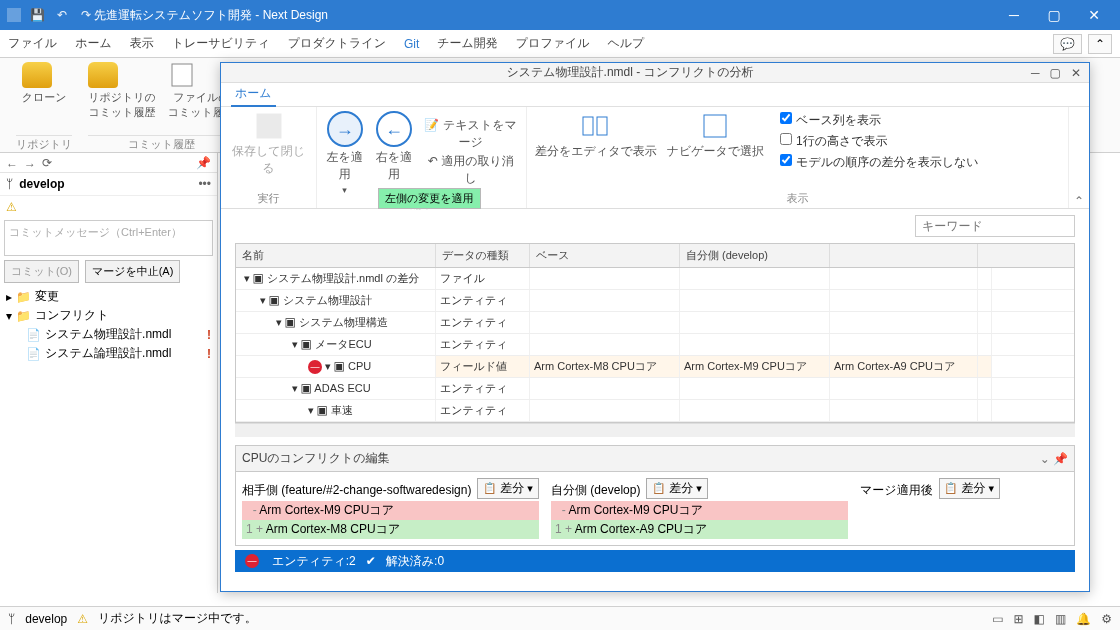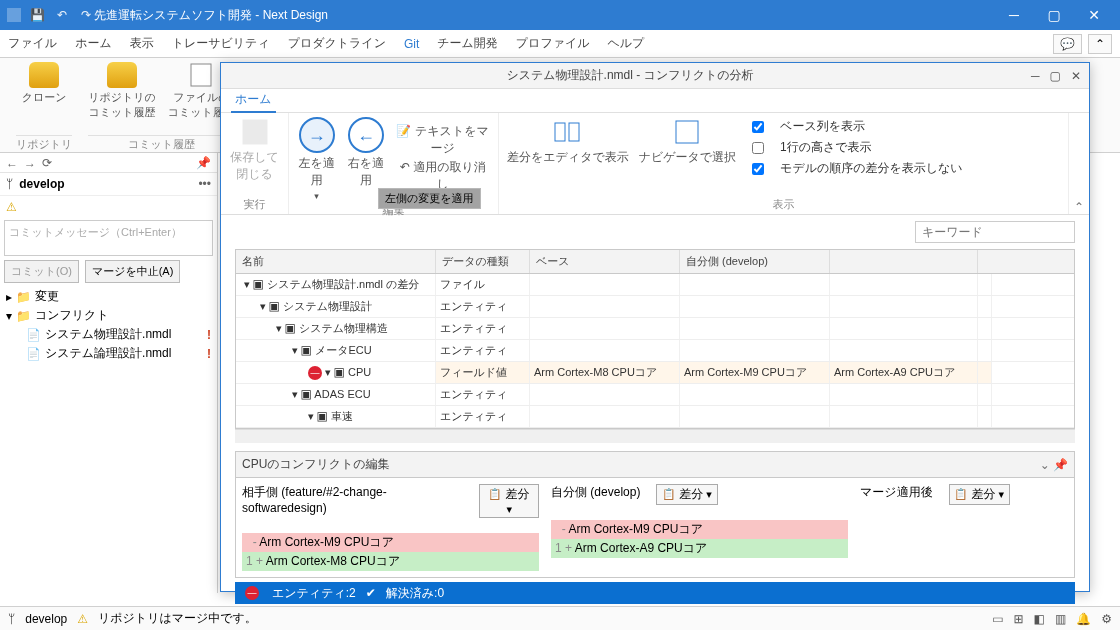--- a/index.html
+++ b/index.html
@@ -11,70 +11,70 @@
 .title-bar .win-controls{display:flex;gap:0}
 .title-bar .win-btn{width:40px;height:30px;display:flex;align-items:center;justify-content:center;font-size:14px}
 .menu-bar{height:28px;background:#fff;border-bottom:1px solid #d0d0d0;display:flex;align-items:center;padding:0 8px;gap:18px}
 .menu-item{font-size:12px;color:#444}
 .menu-item.active{color:#2e7cd1}
 .menu-right{margin-left:auto;display:flex;gap:6px;align-items:center}
 .mini-btn{border:1px solid #ccc;padding:2px 6px;background:#fafafa}
 .ribbon{height:95px;background:#fafafa;border-bottom:1px solid #d0d0d0;display:flex;align-items:flex-start;padding:4px 8px 0}
 .rg{display:flex;flex-direction:column;align-items:center;padding:0 8px;height:90px;justify-content:space-between}
 .rg .rg-row{display:flex;gap:12px}
-.rg .rg-item{display:flex;flex-direction:column;align-items:center;gap:2px}
+.rg .rg-item{display:flex;flex-direction:column;gap:2px}
 .rg .rg-label{font-size:11px;color:#555;text-align:center;margin-bottom:2px}
 .rg .rg-caption{font-size:11px;color:#888;border-top:1px solid #e0e0e0;width:100%;text-align:center;padding-top:1px}
 .db-icon{width:30px;height:26px;background:linear-gradient(#f7d048,#e0a010);border-radius:6px 6px 4px 4px;position:relative}
 .left-col{width:218px;height:440px;border-right:1px solid #d0d0d0;display:flex;flex-direction:column;background:#fff}
 .lc-toolbar{height:20px;border-bottom:1px solid #e4e4e4;display:flex;gap:6px;padding:2px 6px;align-items:center;color:#666}
 .branch-row{display:flex;align-items:center;padding:4px 6px;gap:6px;border-bottom:1px solid #eee}
 .branch-row .dots{margin-left:auto;color:#666}
 .warn-row{display:flex;gap:6px;padding:4px 6px;font-size:11px;color:#444;align-items:flex-start}
 .warn-ico{color:#d9a500}
 .commit-msg{border:1px solid #ccc;height:36px;margin:2px 4px;padding:4px;color:#aaa;font-size:11px}
 .btn-row{display:flex;gap:6px;padding:2px 4px}
 .btn{border:1px solid #bbb;background:#f2f2f2;padding:3px 6px;font-size:11px}
 .btn.disabled{color:#999}
 .tree{padding:2px 4px}
 .tree-row{display:flex;align-items:center;gap:4px;padding:1px 2px;font-size:12px}
 .tree-row .exc{margin-left:auto;color:#d04020;font-weight:bold}
 .folder{color:#d9a500}
 .conflict-win{position:absolute;left:220px;top:62px;width:870px;height:530px;background:#fff;border:1px solid #2e7cd1;box-shadow:0 2px 12px rgba(0,0,0,.25)}
-.cw-title{height:26px;background:#f4f4f4;border-bottom:1px solid #ddd;display:flex;align-items:center;padding:0 8px}
+.cw-title{height:20px;background:#f4f4f4;border-bottom:1px solid #ddd;display:flex;align-items:center;padding:0 8px}
 .cw-title .t{flex:1;text-align:center;color:#444}
 .cw-title .wc{display:flex;gap:10px;color:#555}
 .cw-tab{height:24px;display:flex;align-items:center;padding:0 10px;border-bottom:1px solid #e0e0e0}
 .cw-tab .tab{color:#2e7cd1;border-bottom:2px solid #2e7cd1;padding:3px 4px;font-size:12px}
 .cw-ribbon{height:102px;border-bottom:1px solid #ddd;display:flex}
 .cwr-grp{padding:4px 8px 0;border-right:1px solid #eee;display:flex;flex-direction:column;justify-content:space-between}
 .cwr-row{display:flex;gap:10px;align-items:flex-start}
 .cwr-item{display:flex;flex-direction:column;align-items:center;gap:2px;font-size:11px;text-align:center;color:#555}
 .cwr-cap{font-size:11px;color:#888;text-align:center;padding:2px 0}
 .arrow-btn{width:36px;height:36px;border-radius:50%;border:2px solid #2e7cd1;display:flex;align-items:center;justify-content:center;color:#2e7cd1;font-size:18px}
 .arrow-btn.sel{background:#e8f1fb}
-.tooltip{position:absolute;border:1px solid #b8b8b8;background:#a3a3a3;padding:2px 6px;font-size:11px;left:378px;top:188px}
-.check-row{display:flex;align-items:center;gap:16px;font-size:11px;color:#333;padding:1px 0}
+.tooltip{position:absolute;border:1px solid #b8b8b8;background:#86efac;padding:2px 6px;font-size:11px;left:378px;top:188px}
+.check-row{display:flex;gap:4px;font-size:11px;color:#333;padding:1px 0}
 .check-row input{width:12px;height:12px}
 .cw-search{display:flex;justify-content:flex-end;padding:6px 14px}
 .cw-search input{border:1px solid #ccc;padding:3px 6px;width:160px;color:#aaa}
 .grid{margin:0 14px;border:1px solid #c9c9c9}
 .gh{display:grid;grid-template-columns:200px 94px 150px 150px 148px 14px;background:#f3f3f3;border-bottom:1px solid #c9c9c9}
 .gh>div{border-right:1px solid #ddd;padding:4px 6px;font-size:11px;color:#444}
 .gr{display:grid;grid-template-columns:200px 94px 150px 150px 148px 14px;border-bottom:1px solid #eee}
 .gr>div{border-right:1px solid #f0f0f0;padding:3px 4px;font-size:11px;color:#333;white-space:nowrap;overflow:hidden}
 .gr.conf>div{background:#fff6ea}
 .gr.conf .c0{background:#fff}
 .gridscroll{height:14px;background:#f0f0f0;border-top:1px solid #ddd;margin:0 14px}
 .stop{display:inline-flex;width:14px;height:14px;background:#d23;border-radius:50%;align-items:center;justify-content:center;color:#fff;font-size:9px;margin-right:3px}
 .editor-head{margin:8px 14px 0;border:1px solid #c9c9c9;border-bottom:none;background:#f3f3f3;padding:4px 6px;font-size:11px;color:#444;display:flex;align-items:center}
 .editor-head .pin{margin-left:auto;color:#777}
 .editor-cols{margin:0 14px;border:1px solid #c9c9c9;display:flex;padding:6px;gap:12px}
 .ecol{flex:1}
-.ecol .eh{display:flex;align-items:flex-start;gap:16px;font-size:11px;margin-bottom:15px}
+.ecol .eh{display:flex;align-items:flex-end;gap:6px;font-size:11px;margin-bottom:2px}
 .diff-btn{border:1px solid #aaa;background:#f7f7f7;padding:1px 5px;font-size:11px}
 .diff-line{font-size:11px;padding:1px 4px}
 .diff-del{background:#f9c5c5}
 .diff-add{background:#c6eec6}
 .status-conf{height:22px;background:#0b6fd0;color:#fff;display:flex;align-items:center;gap:10px;padding:0 10px;margin:4px 14px 0;font-size:12px}
 .bottom-status{position:absolute;left:0;bottom:0;height:24px;width:1120px;border-top:1px solid #d0d0d0;background:#fafafa;display:flex;align-items:center;padding:0 8px;gap:10px}
 .bottom-status .right{margin-left:auto;display:flex;gap:10px;color:#555}
 svg{display:block}
 </style>
 </head>
@@ -201,21 +201,21 @@
     <div class="wc">
       <span>─</span>
       <span>▢</span>
       <span>✕</span>
     </div>
   </div>
   <div class="cw-tab">
     <span class="tab">ホーム</span>
   </div>
   <div class="cw-ribbon">
-    <div class="cwr-grp" style="width:68px">
+    <div class="cwr-grp" style="width:96px">
       <div class="cwr-row">
           <div class="cwr-item">
             <svg width="30" height="30">
               <rect x="3" y="3" width="24" height="24" fill="#777" opacity=".15" stroke="#777"></rect>
             </svg>
             <span style="color:#aaa">保存して閉じる</span>
           </div>
         </div>
       <div class="cwr-cap">実行</div>
     </div>

